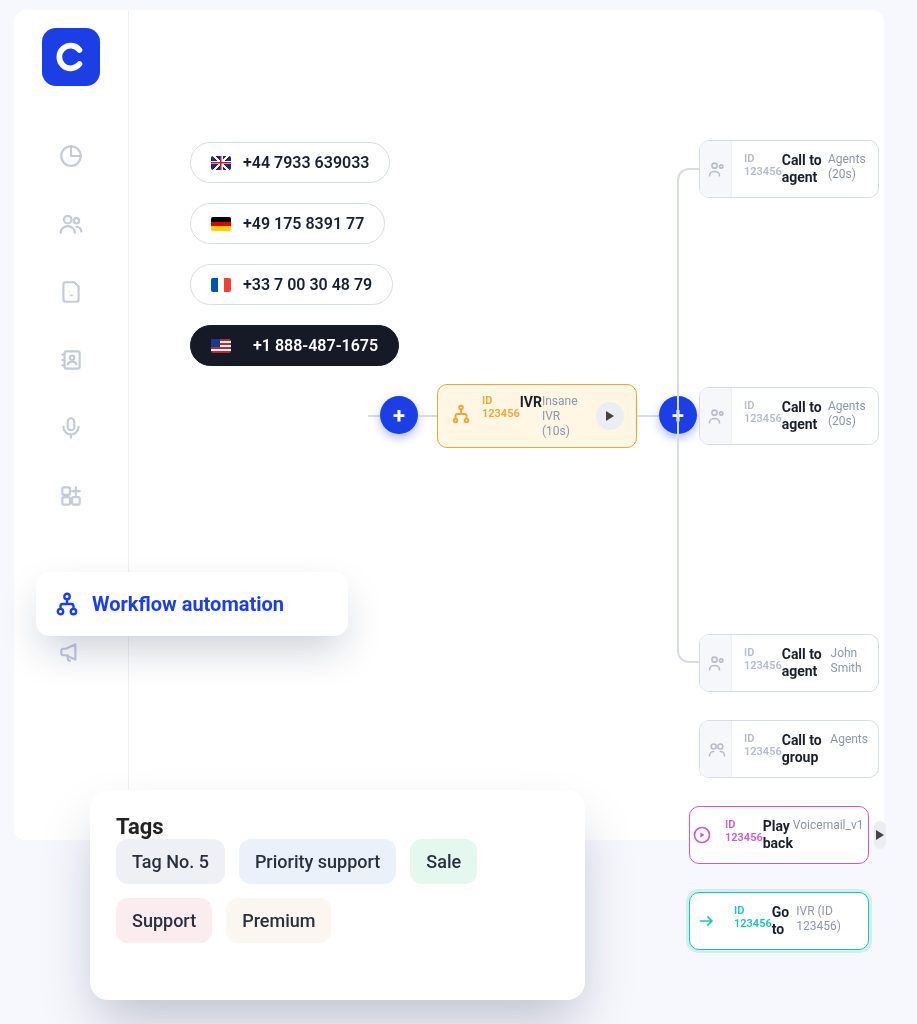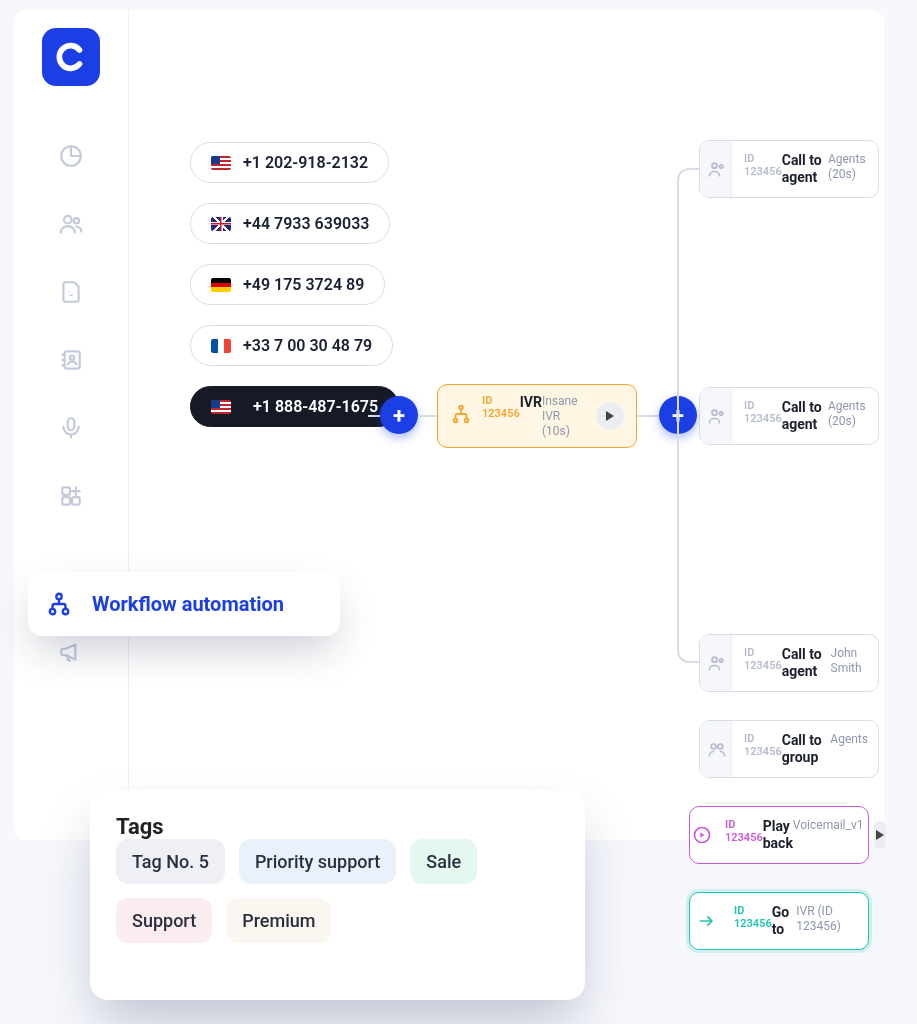--- a/index.html
+++ b/index.html
@@ -39,23 +39,23 @@
     width:58px;height:58px;border-radius:14px;background:var(--blue);
     display:flex;align-items:center;justify-content:center;color:#fff;font-weight:800;font-size:38px;
   }
   .logo svg{width:34px;height:34px;}
   .nav-icons{display:flex;flex-direction:column;gap:40px;align-items:center;margin-top:10px;}
   .nav-icon{width:28px;height:28px;color:#c3cad9;display:flex;align-items:center;justify-content:center;}
   .nav-icon svg{width:26px;height:26px;stroke:currentColor;fill:none;stroke-width:2;stroke-linecap:round;stroke-linejoin:round;}
 
   
   .workflow-active{
-    position:absolute;left:28px;top:572px;width:312px;height:64px;
+    position:absolute;left:36px;top:572px;width:312px;height:64px;
     background:#fff;border-radius:14px;box-shadow:0 18px 40px -6px rgba(20,30,70,.22);
-    display:flex;align-items:center;gap:20px;padding:0 18px;color:var(--blue);font-weight:700;font-size:20px;
+    display:flex;align-items:center;gap:12px;padding:0 18px;color:var(--blue);font-weight:700;font-size:20px;
   }
   .workflow-active svg{width:26px;height:26px;stroke:var(--blue);fill:none;stroke-width:2.2;stroke-linecap:round;stroke-linejoin:round;}
 
   
   .phones{position:absolute;left:190px;top:142px;display:flex;flex-direction:column;gap:20px;}
   .phone{
     display:inline-flex;align-items:center;gap:12px;
     background:#fff;border:1px solid var(--border);border-radius:999px;
     padding:10px 20px;font-size:16px;font-weight:600;color:#192033;
     width:max-content;
@@ -203,30 +203,26 @@
       <circle cx="12" cy="5" r="2.5"></circle>
       <circle cx="6" cy="19" r="2.5"></circle>
       <circle cx="18" cy="19" r="2.5"></circle>
       <path d="M12 7.5V12M12 12H8a2 2 0 0 0-2 2v2.5M12 12h4a2 2 0 0 1 2 2v2.5"></path>
     </svg>
   <span>Workflow automation</span>
 </div>
 
 <div class="phones">
   <div class="phone">
-    <span class="flag us"></span>
-    <span>+1 202-918-2132</span>
-  </div>
-  <div class="phone">
     <span class="flag uk"></span>
     <span>+44 7933 639033</span>
   </div>
   <div class="phone">
     <span class="flag de"></span>
-    <span>+49 175 3724  89</span>
+    <span>+49 175 8391  77</span>
   </div>
   <div class="phone">
     <span class="flag fr"></span>
     <span>+33 7 00 30 48 79</span>
   </div>
   <div class="phone selected">
     <span class="flag us"></span>
     <span>+1 888-487-1675</span>
   </div>
 </div>

